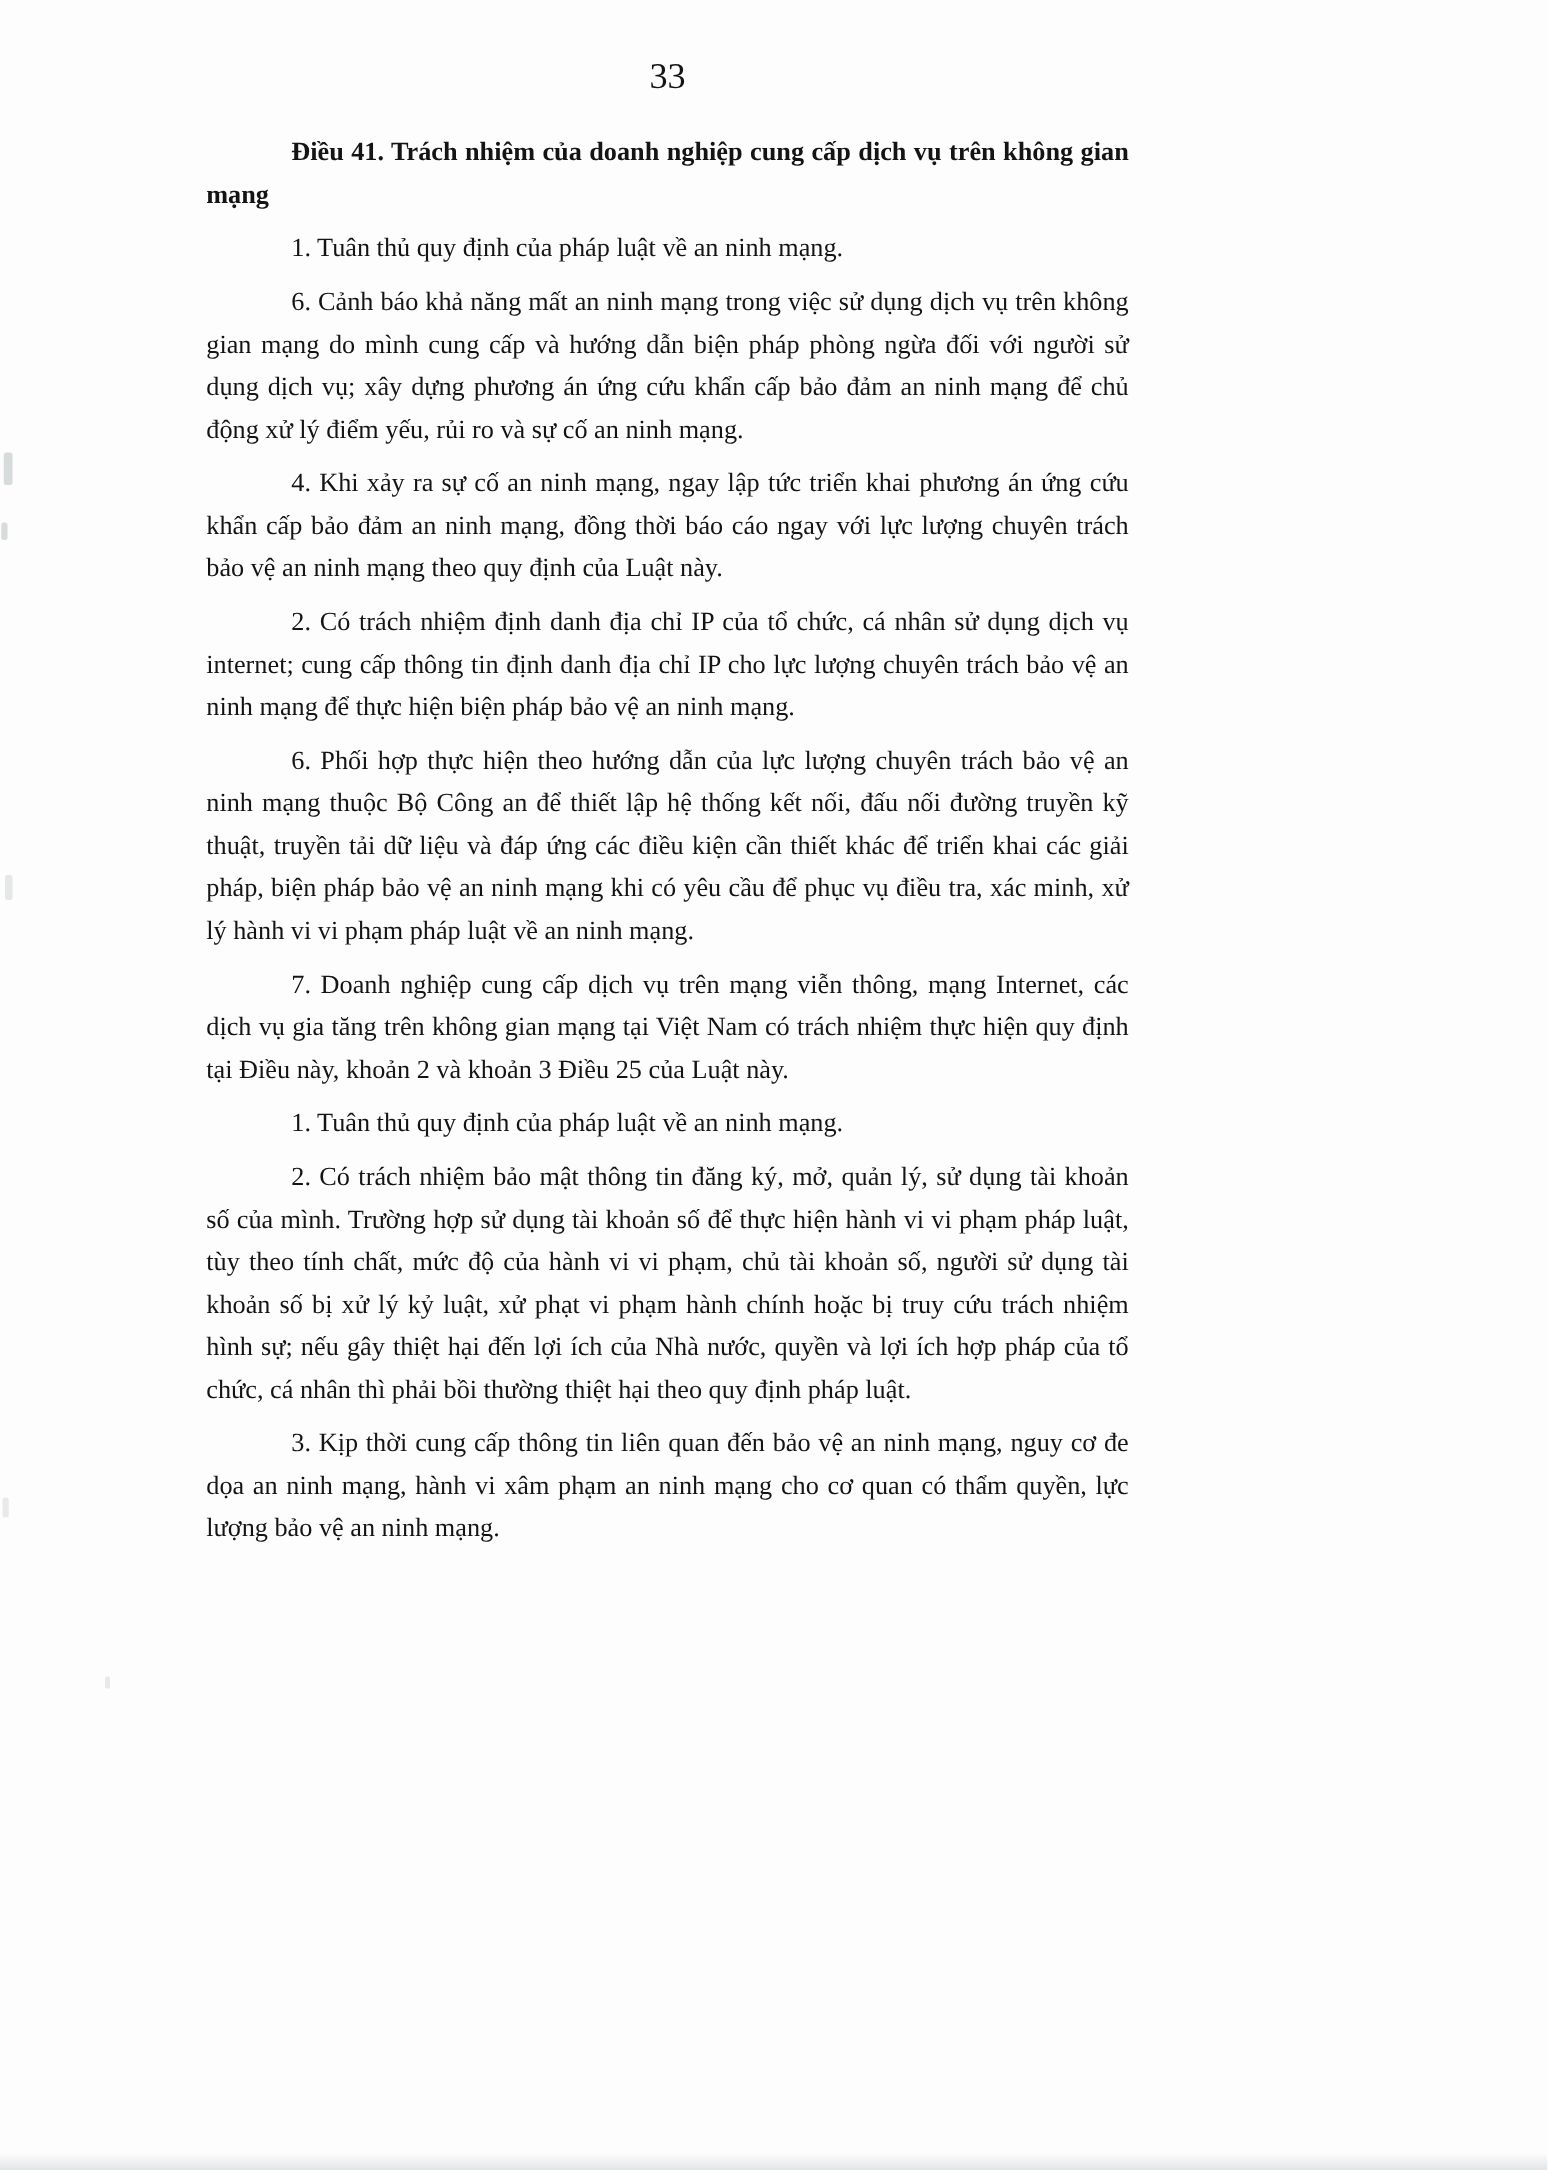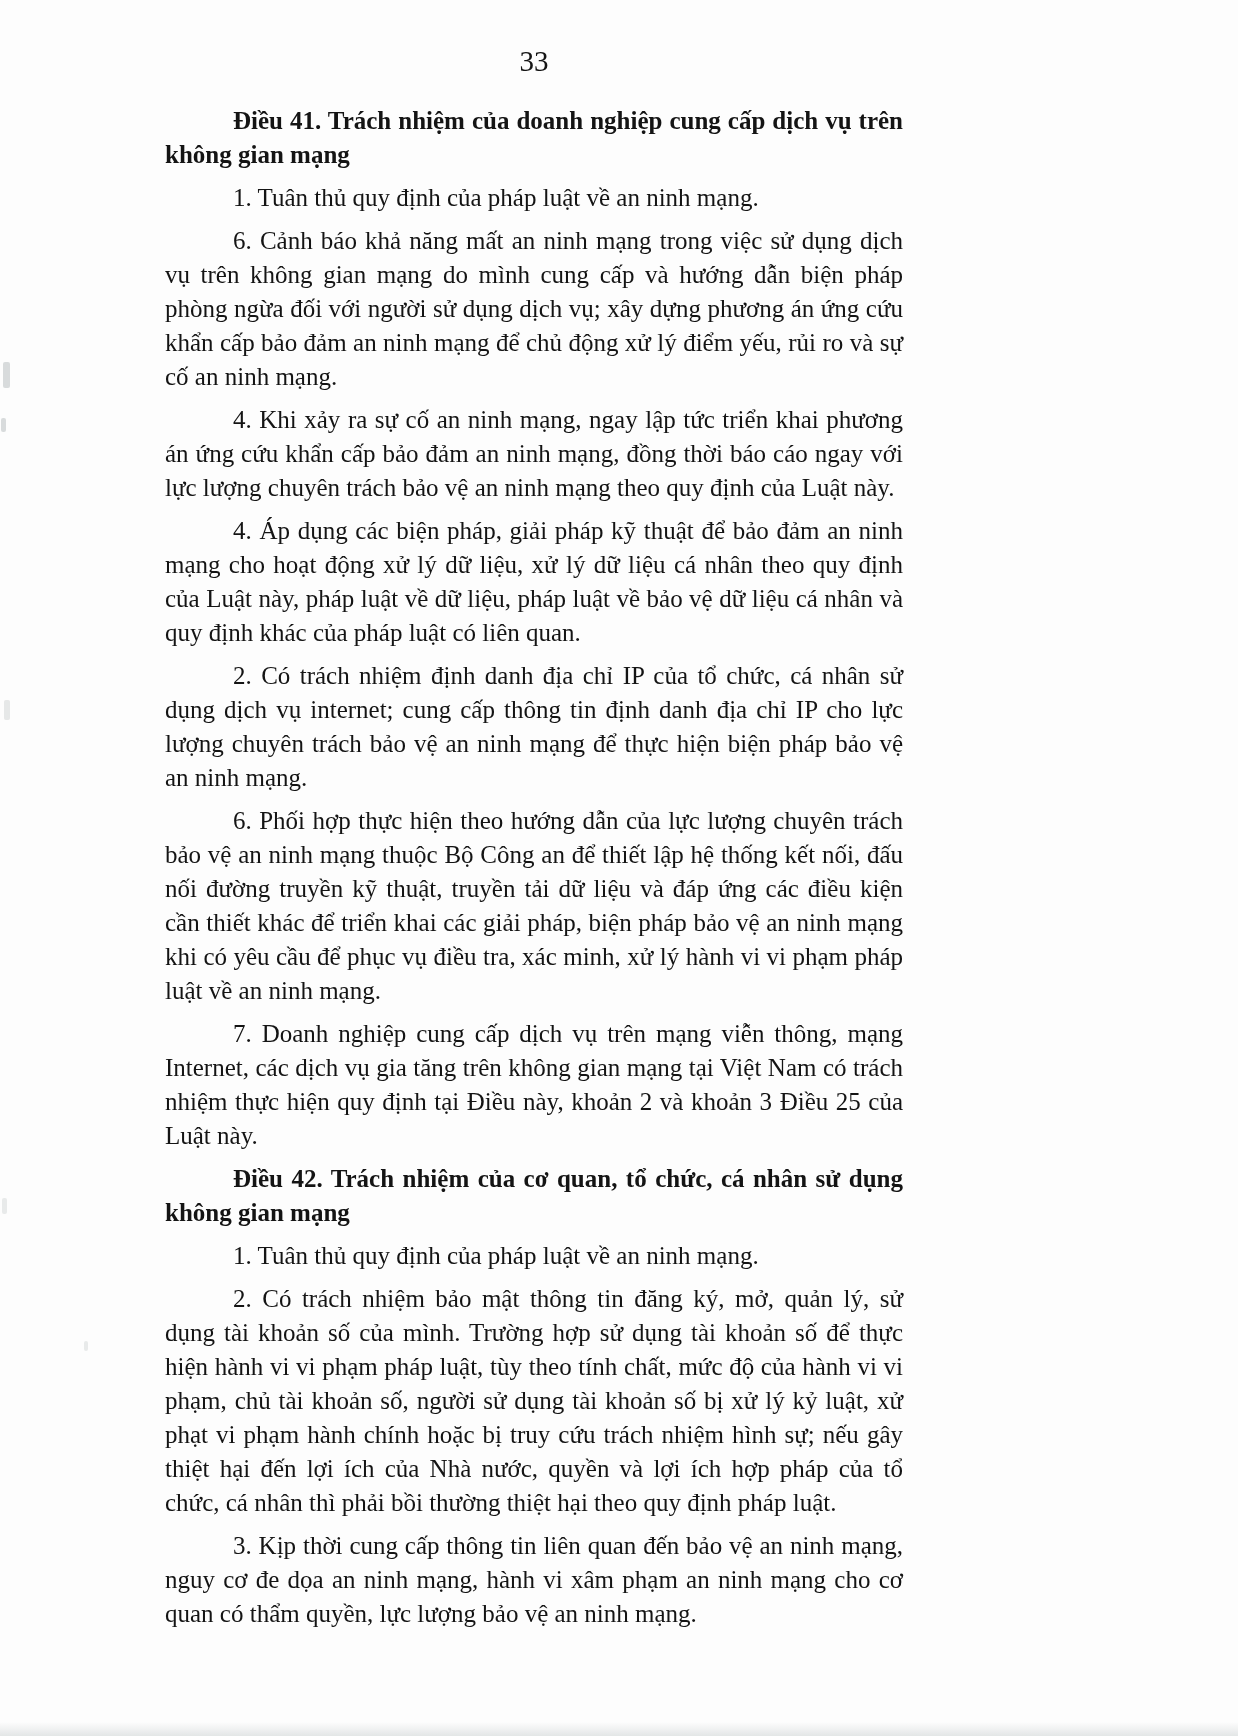--- a/index.html
+++ b/index.html
@@ -24,21 +24,21 @@
     padding: 44px 216px 0 165px;
     box-sizing: border-box;
   }
   .page-number {
     text-align: center;
     font-size: 29px;
     line-height: 34px;
     margin: 0 0 26px 0;
   }
   .heading, .para {
-    font-size: 25px;
+    font-size: 21px;
     line-height: 34px;
     text-align: justify;
     text-indent: 68px;
     margin: 9px 0 0 0;
   }
   .heading {
     font-weight: bold;
   }
   .heading.first {
     margin-top: 4px;
@@ -68,26 +68,24 @@
 
 <div class="page">
 
   <div class="page-number">33</div>
 
   <p class="heading first">Điều 41. Trách nhiệm của doanh nghiệp cung cấp dịch vụ trên không gian mạng</p>
 
   <p class="para">1. Tuân thủ quy định của pháp luật về an ninh mạng.</p>
   <p class="para">6. Cảnh báo khả năng mất an ninh mạng trong việc sử dụng dịch vụ trên không gian mạng do mình cung cấp và hướng dẫn biện pháp phòng ngừa đối với người sử dụng dịch vụ; xây dựng phương án ứng cứu khẩn cấp bảo đảm an ninh mạng để chủ động xử lý điểm yếu, rủi ro và sự cố an ninh mạng.</p>
   <p class="para">4. Khi xảy ra sự cố an ninh mạng, ngay lập tức triển khai phương án ứng cứu khẩn cấp bảo đảm an ninh mạng, đồng thời báo cáo ngay với lực lượng chuyên trách bảo vệ an ninh mạng theo quy định của Luật này.</p>
-  <p class="para">4. Áp dụng các biện pháp, giải pháp kỹ thuật để bảo đảm an ninh mạng cho hoạt động xử lý dữ liệu, xử lý dữ liệu cá nhân theo quy định của Luật này, pháp luật về dữ liệu, pháp luật về bảo vệ dữ liệu cá nhân và quy định khác của pháp luật có liên quan.</p>
   <p class="para">2. Có trách nhiệm định danh địa chỉ IP của tổ chức, cá nhân sử dụng dịch vụ internet; cung cấp thông tin định danh địa chỉ IP cho lực lượng chuyên trách bảo vệ an ninh mạng để thực hiện biện pháp bảo vệ an ninh mạng.</p>
   <p class="para">6. Phối hợp thực hiện theo hướng dẫn của lực lượng chuyên trách bảo vệ an ninh mạng thuộc Bộ Công an để thiết lập hệ thống kết nối, đấu nối đường truyền kỹ thuật, truyền tải dữ liệu và đáp ứng các điều kiện cần thiết khác để triển khai các giải pháp, biện pháp bảo vệ an ninh mạng khi có yêu cầu để phục vụ điều tra, xác minh, xử lý hành vi vi phạm pháp luật về an ninh mạng.</p>
   <p class="para">7. Doanh nghiệp cung cấp dịch vụ trên mạng viễn thông, mạng Internet, các dịch vụ gia tăng trên không gian mạng tại Việt Nam có trách nhiệm thực hiện quy định tại Điều này, khoản 2 và khoản 3 Điều 25 của Luật này.</p>
 
-  <p class="heading">Điều 42. Trách nhiệm của cơ quan, tổ chức, cá nhân sử dụng không gian mạng</p>
 
   <p class="para">1. Tuân thủ quy định của pháp luật về an ninh mạng.</p>
   <p class="para">2. Có trách nhiệm bảo mật thông tin đăng ký, mở, quản lý, sử dụng tài khoản số của mình. Trường hợp sử dụng tài khoản số để thực hiện hành vi vi phạm pháp luật, tùy theo tính chất, mức độ của hành vi vi phạm, chủ tài khoản số, người sử dụng tài khoản số bị xử lý kỷ luật, xử phạt vi phạm hành chính hoặc bị truy cứu trách nhiệm hình sự; nếu gây thiệt hại đến lợi ích của Nhà nước, quyền và lợi ích hợp pháp của tổ chức, cá nhân thì phải bồi thường thiệt hại theo quy định pháp luật.</p>
   <p class="para">3. Kịp thời cung cấp thông tin liên quan đến bảo vệ an ninh mạng, nguy cơ đe dọa an ninh mạng, hành vi xâm phạm an ninh mạng cho cơ quan có thẩm quyền, lực lượng bảo vệ an ninh mạng.</p>
 
 </div>
 
 <div class="scan-speck speck-a"></div>
 <div class="scan-speck speck-b"></div>
 <div class="scan-speck speck-c"></div>

